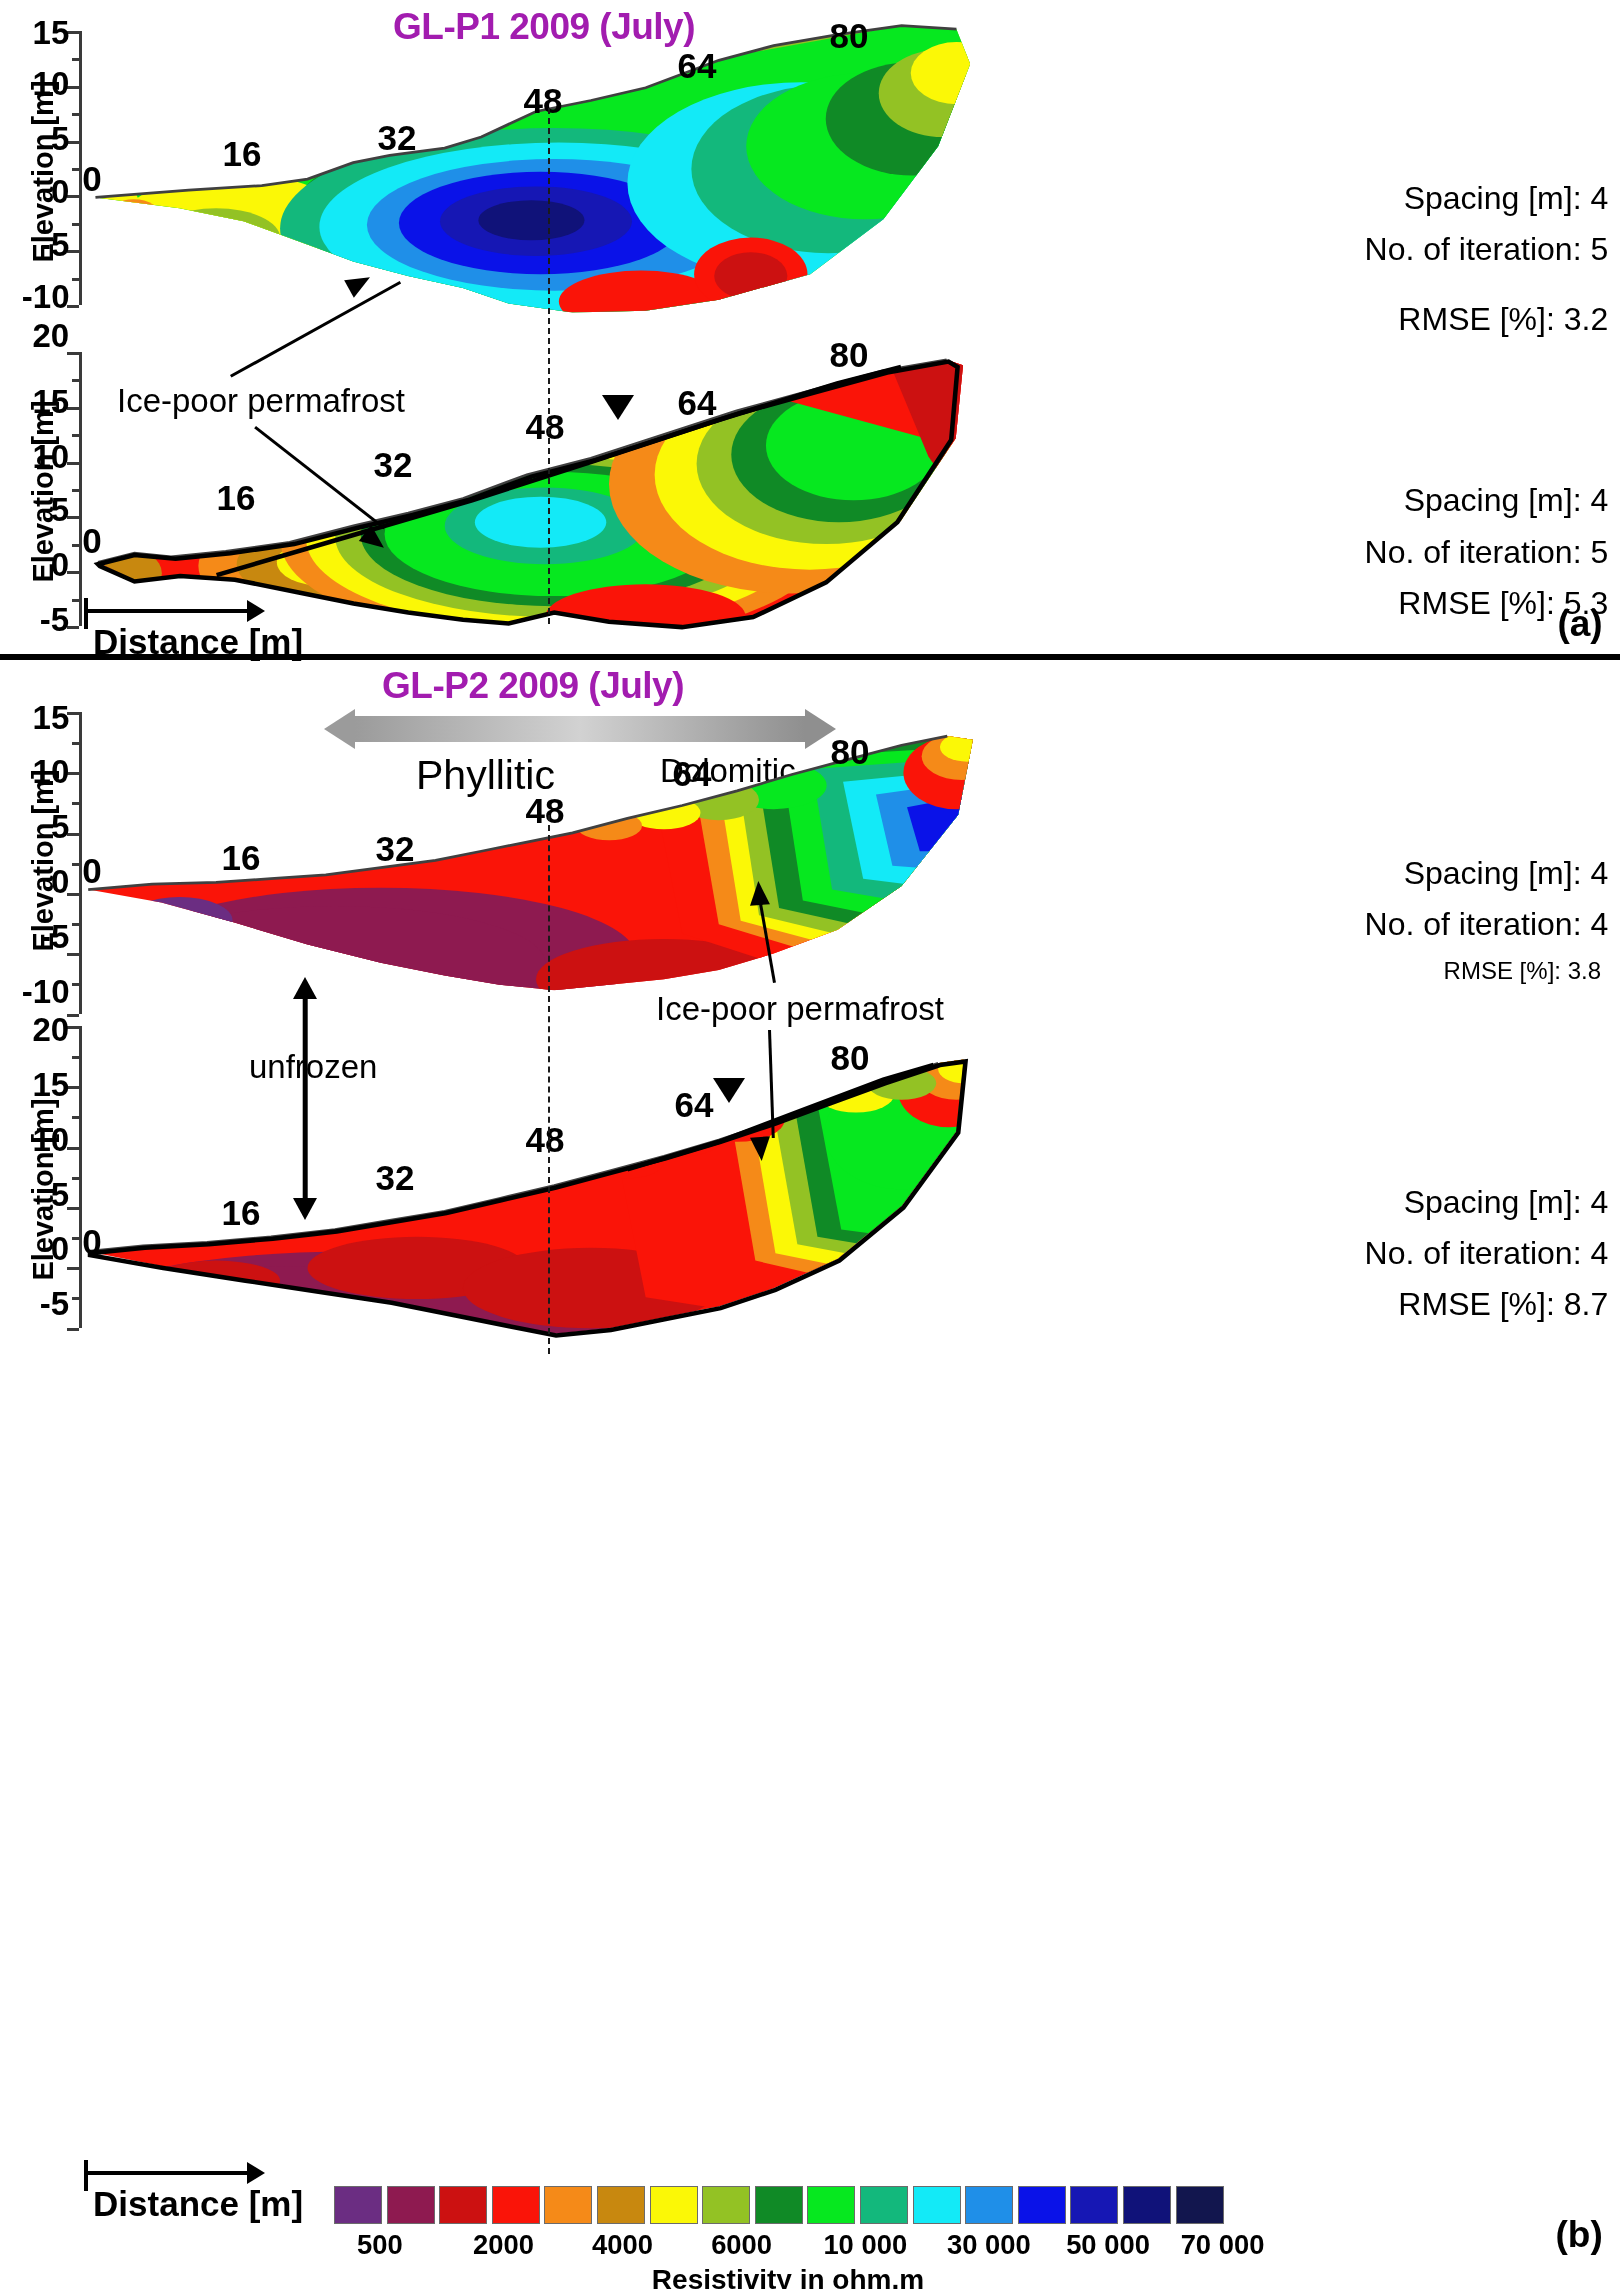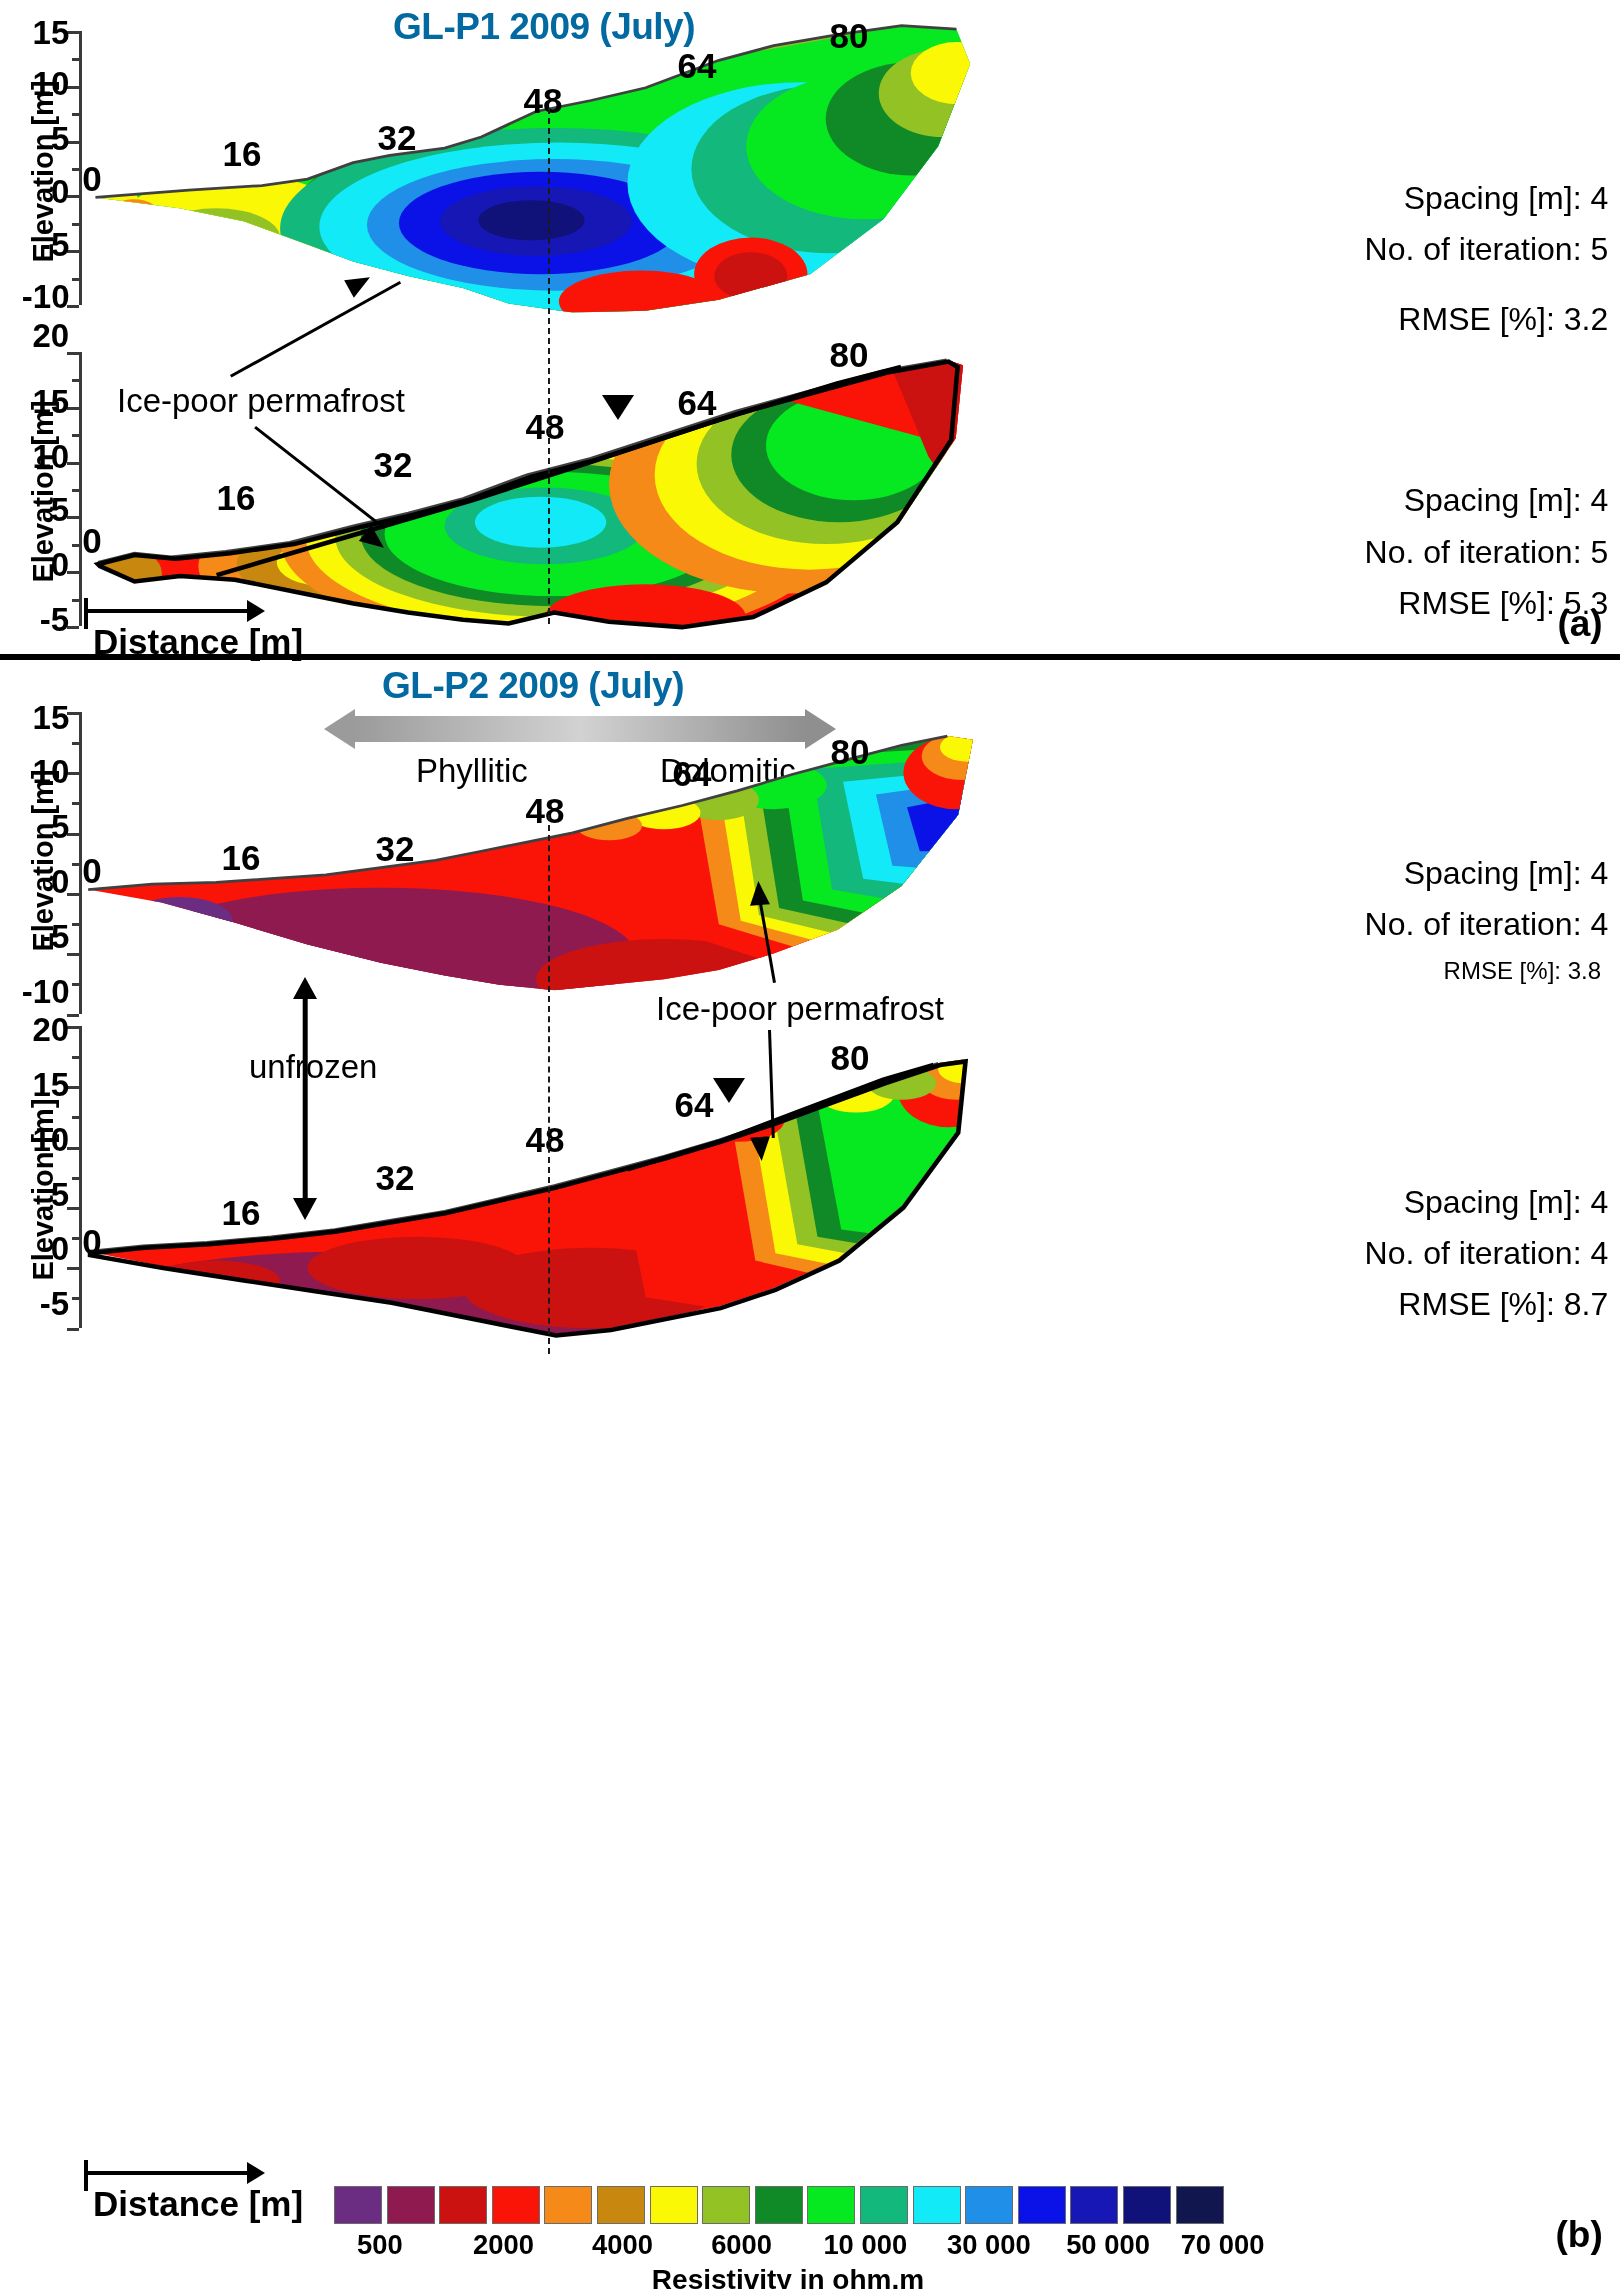--- a/index.html
+++ b/index.html
@@ -38,21 +38,21 @@
     transform-origin:50% 50%;
     transform:rotate(-90deg);
     white-space:nowrap;
     text-align:center;
   }
 
   
   .panel-title {
     position:absolute;
     font-weight:bold;
-    color:#0369a1;
+    color:#a21caf;
     white-space:nowrap;
     letter-spacing:-0.5px;
   }
 
   
   .dist-label {
     position:absolute;
     font-weight:bold;
     color:#000;
     white-space:nowrap;
@@ -386,21 +386,21 @@
 
   <div class="panel" style="left:0;top:661px;width:1621px;height:1508px;">
 
     <div class="panel-title" style="left:382px;top:3.7px;font-size:37px;">GL-P2 2009 (July)</div>
 
     <div class="litho-arrow" style="left:324px;top:48px;width:512px;height:40px;">
       <div class="lhead"></div>
       <div class="body"></div>
       <div class="rhead"></div>
     </div>
-    <div class="sublabel" style="left:416px;top:91px;font-size:33px;">Phyllitic</div>
+    <div class="sublabel" style="left:416px;top:91px;font-size:41px;">Phyllitic</div>
     <div class="sublabel" style="left:660px;top:91px;font-size:33px;">Dolomitic</div>
 
     <div class="axis-line vaxis" style="left:79px;top:51px;height:302px;">
         <div class="tick" style="top: 0px;"></div>
         <div class="tick minor" style="top: 30px;"></div>
         <div class="tick" style="top: 60px;"></div>
         <div class="tick minor" style="top: 90px;"></div>
         <div class="tick" style="top: 121px;"></div>
         <div class="tick minor" style="top: 151px;"></div>
         <div class="tick" style="top: 181px;"></div>

